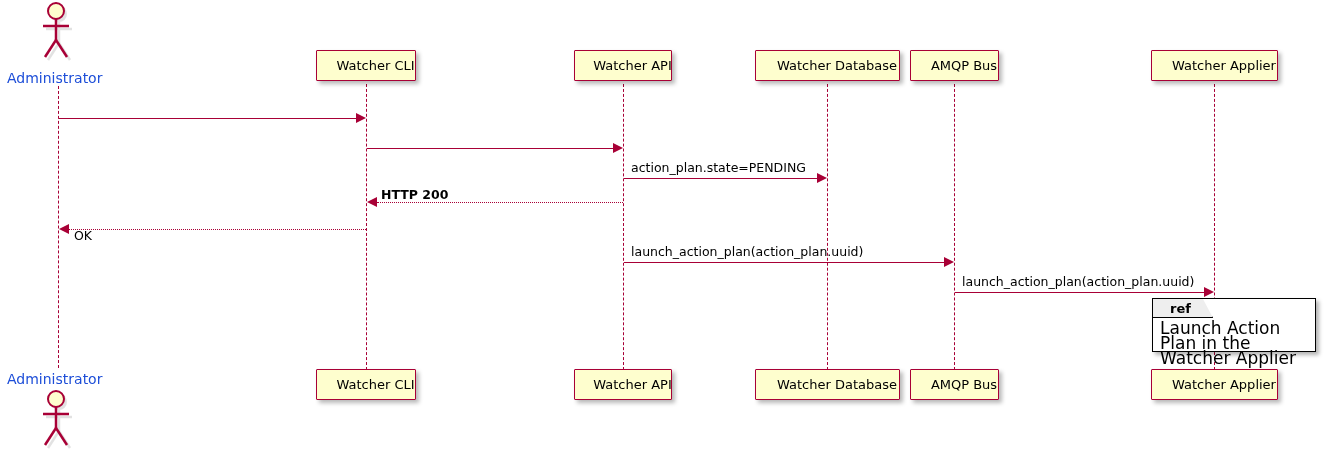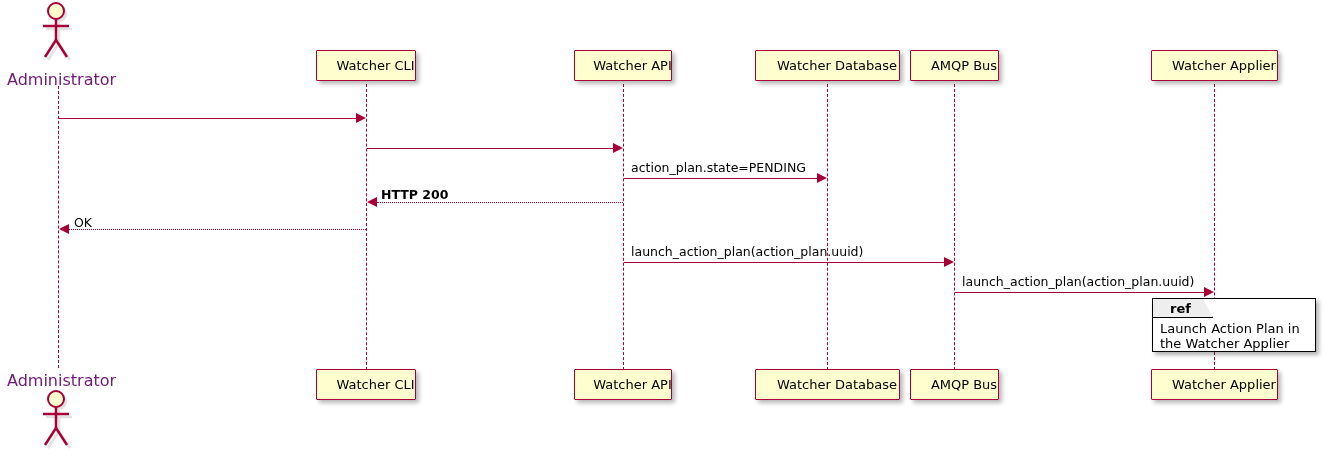--- a/index.html
+++ b/index.html
@@ -34,22 +34,22 @@
     align-items: center;
     justify-content: center;
     font-size: 13px;
     color: #000000;
     white-space: nowrap;
     line-height: 1;
     padding-left: 19px;
   }
   .actor-label {
     position: absolute;
-    font-size: 16px;
-    color: #701a75;
+    font-size: 14px;
+    color: #1d4ed8;
     white-space: nowrap;
   }
   .actor-fig {
     position: absolute;
   }
   .msg-line {
     position: absolute;
     height: 0;
     border-top: 1.5px solid #A80036;
   }
@@ -99,21 +99,21 @@
     padding-left: 17px;
     font-size: 13px;
     font-weight: bold;
     color: #000000;
     clip-path: polygon(0 0, calc(100% - 10px) 0, 100% 100%, 0 100%);
   }
   .ref-body {
     position: absolute;
     left: 7px;
     top: 22px;
-    font-size: 13px;
+    font-size: 17px;
     color: #000000;
     line-height: 15px;
     width: 152px;
   }
 </style>
 </head>
 <body>
 
 <div id="diagram">
 
@@ -175,21 +175,21 @@
   <div class="arrow-right" style="left:613px; top:143px;"></div>
 
   <div class="msg-label" style="left:631px; top:162px;text-align:center;">action_plan.state=PENDING</div>
   <div class="msg-line" style="left:624px; top:178px; width:193px;"></div>
   <div class="arrow-right" style="left:817px; top:173px;"></div>
 
   <div class="msg-label" style="left:381px; top:189px;font-weight:bold;">HTTP 200</div>
   <div class="msg-line dotted" style="left:377px; top:202px; width:246px;"></div>
   <div class="arrow-left" style="left:367px; top:197px;"></div>
 
-  <div class="msg-label" style="left:74px; top:217px;">OK</div>
+  <div class="msg-label" style="left:74px; top:230px;">OK</div>
   <div class="msg-line dotted" style="left:69px; top:229px; width:297px;"></div>
   <div class="arrow-left" style="left:59px; top:224px;"></div>
 
   <div class="msg-label" style="left:631px; top:246px;">launch_action_plan(action_plan.uuid)</div>
   <div class="msg-line" style="left:624px; top:262px; width:320px;"></div>
   <div class="arrow-right" style="left:944px; top:257px;"></div>
 
   <div class="msg-label" style="left:962px; top:276px;">launch_action_plan(action_plan.uuid)</div>
   <div class="msg-line" style="left:955px; top:292px; width:249px;"></div>
   <div class="arrow-right" style="left:1204px; top:287px;"></div>

